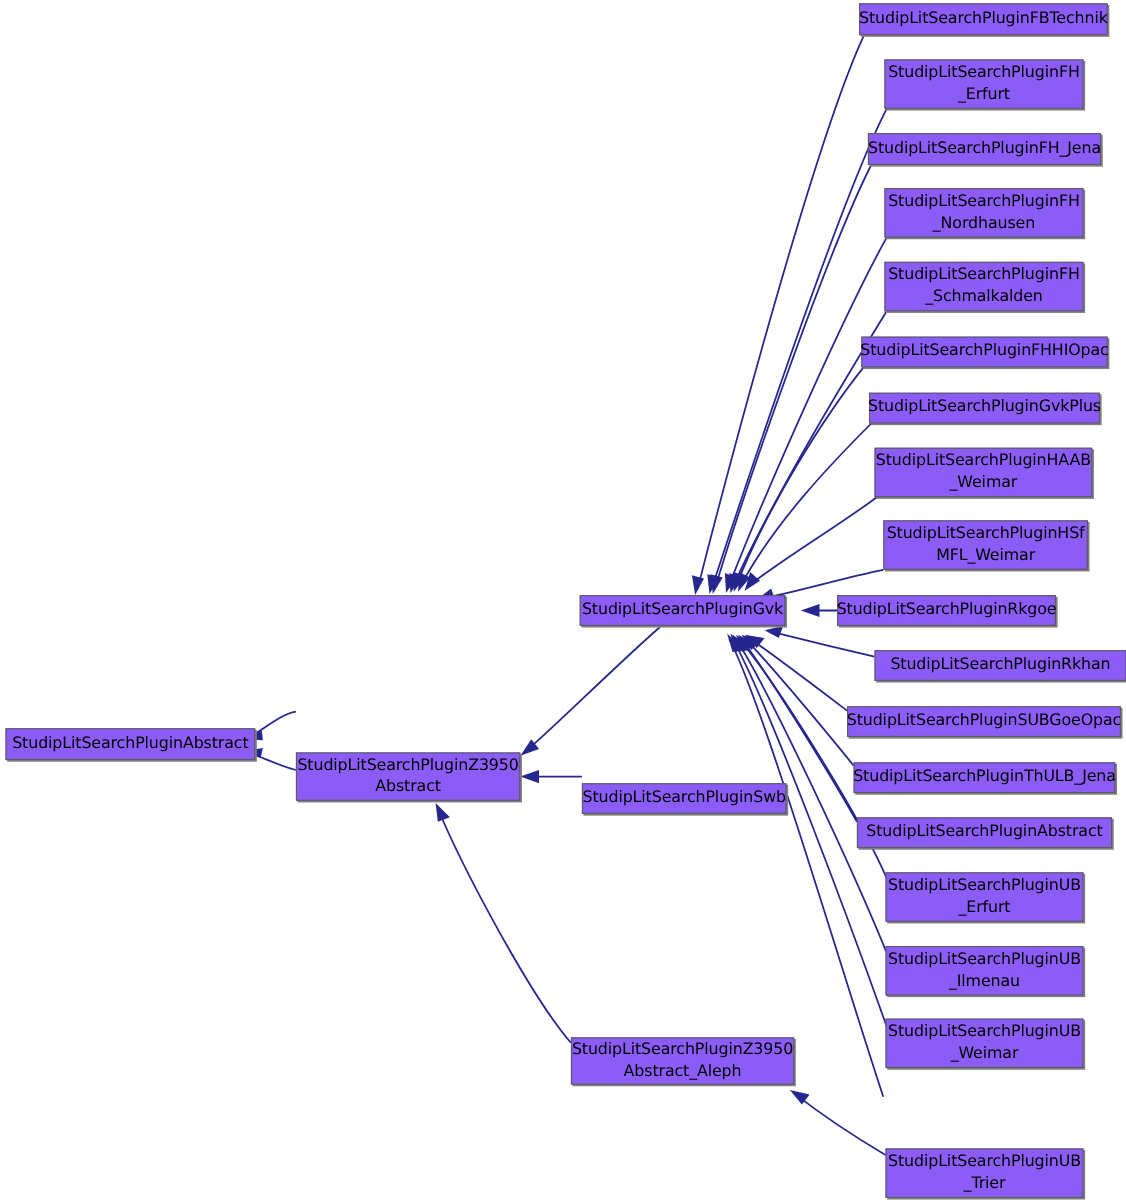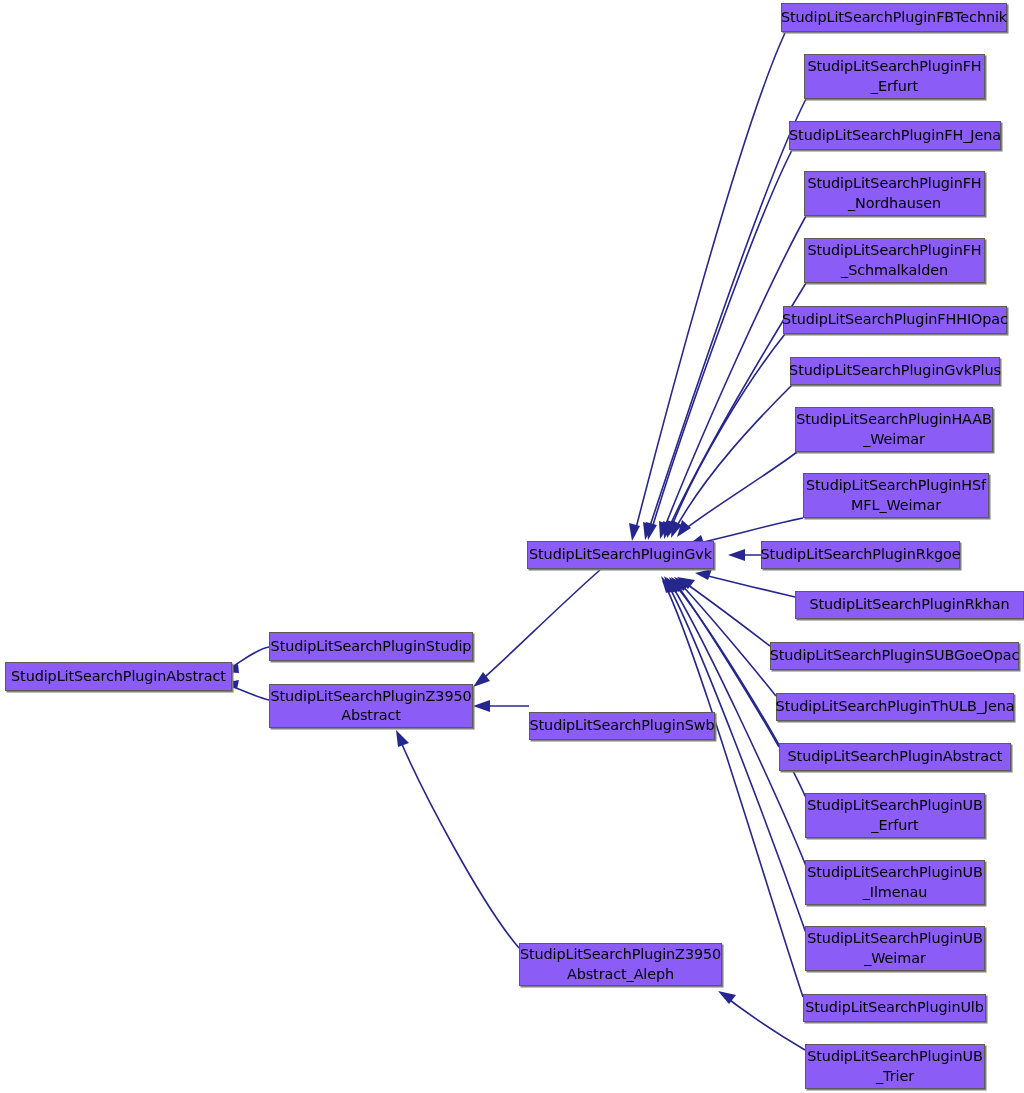--- a/index.html
+++ b/index.html
@@ -145,21 +145,20 @@
       <g>
         <path class="edge-line" d="M803,997 C768,892 693,637 663,581"></path>
         <polygon class="edge-head" points="661,576 675,589 666,593"></polygon>
       </g>
       <g>
         <path class="edge-line" d="M805,1050 C778,1034 745,1012 722,994"></path>
         <polygon class="edge-head" points="718,991 736,995 729,1004"></polygon>
       </g>
     </svg>
 <div class="node-box" style="left: 5px; top: 662px; width: 227px; height: 29px;">StudipLitSearchPluginAbstract</div>
-    <div class="node-box" style="left: 269px; top: 632px; width: 204px; height: 29px;">StudipLitSearchPluginStudip</div>
     <div class="node-box" style="left: 269px; top: 684px; width: 204px; height: 44px;">StudipLitSearchPluginZ3950
 Abstract</div>
     <div class="node-box" style="left: 529px; top: 692px; width: 186px; height: 28px; margin-top: 20px;">StudipLitSearchPluginSwb</div>
     <div class="node-box" style="left: 527px; top: 541px; width: 187px; height: 28px;">StudipLitSearchPluginGvk</div>
     <div class="node-box" style="left: 519px; top: 943px; width: 203px; height: 43px;">StudipLitSearchPluginZ3950
 Abstract_Aleph</div>
     <div class="node-box" style="left: 781px; top: 3px; width: 226px; height: 29px;">StudipLitSearchPluginFBTechnik</div>
     <div class="node-box" style="left: 804px; top: 54px; width: 181px; height: 45px;">StudipLitSearchPluginFH
 _Erfurt</div>
     <div class="node-box" style="left: 789px; top: 121px; width: 212px; height: 29px;">StudipLitSearchPluginFH_Jena</div>
@@ -177,16 +176,15 @@
     <div class="node-box" style="left: 795px; top: 591px; width: 229px; height: 28px;">StudipLitSearchPluginRkhan</div>
     <div class="node-box" style="left: 770px; top: 642px; width: 249px; height: 28px;">StudipLitSearchPluginSUBGoeOpac</div>
     <div class="node-box" style="left: 776px; top: 693px; width: 238px; height: 28px;">StudipLitSearchPluginThULB_Jena</div>
     <div class="node-box" style="left: 779px; top: 743px; width: 232px; height: 28px;">StudipLitSearchPluginAbstract</div>
     <div class="node-box" style="left: 805px; top: 793px; width: 180px; height: 45px;">StudipLitSearchPluginUB
 _Erfurt</div>
     <div class="node-box" style="left: 805px; top: 860px; width: 180px; height: 45px;">StudipLitSearchPluginUB
 _Ilmenau</div>
     <div class="node-box" style="left: 805px; top: 926px; width: 180px; height: 45px;">StudipLitSearchPluginUB
 _Weimar</div>
-    <div class="node-box" style="left: 803px; top: 994px; width: 183px; height: 28px;">StudipLitSearchPluginUlb</div>
     <div class="node-box" style="left: 805px; top: 1044px; width: 180px; height: 45px;">StudipLitSearchPluginUB
 _Trier</div>
   </div>
 
 </body></html>

